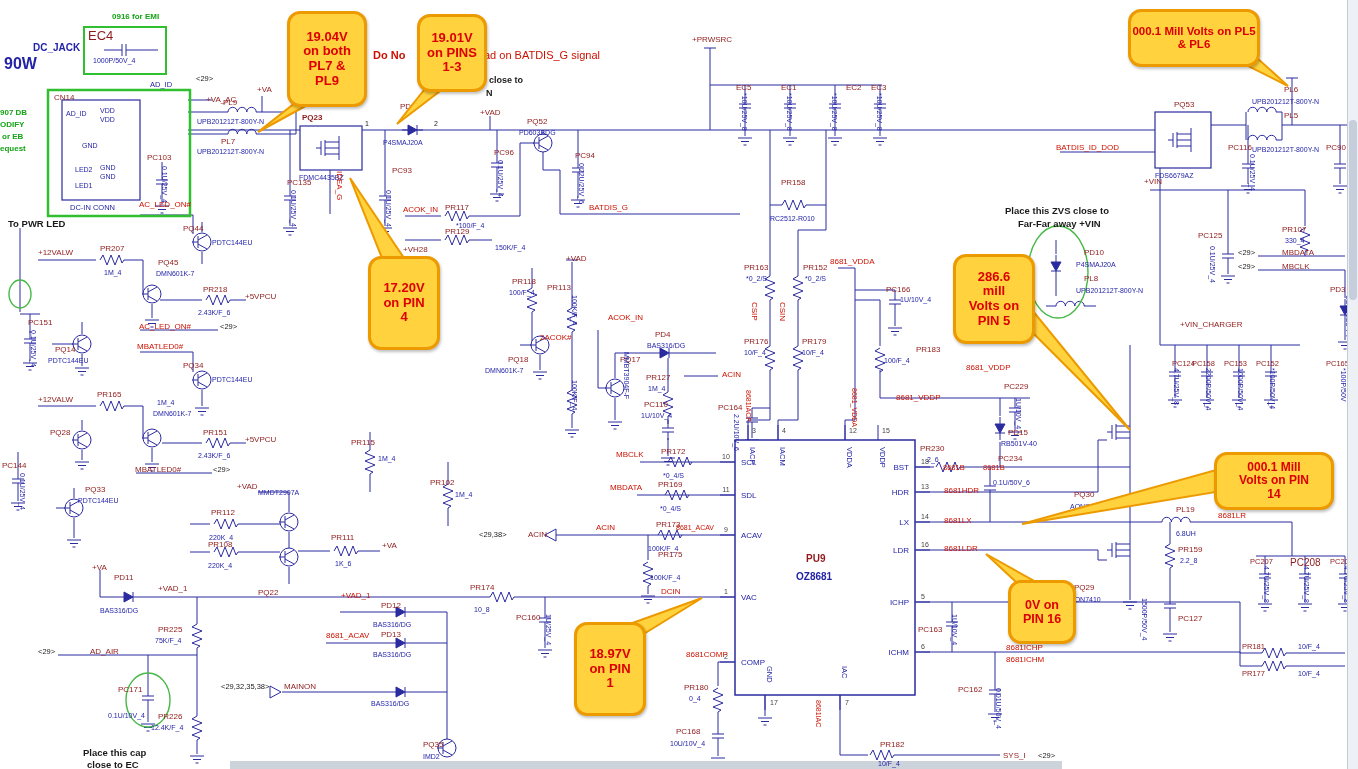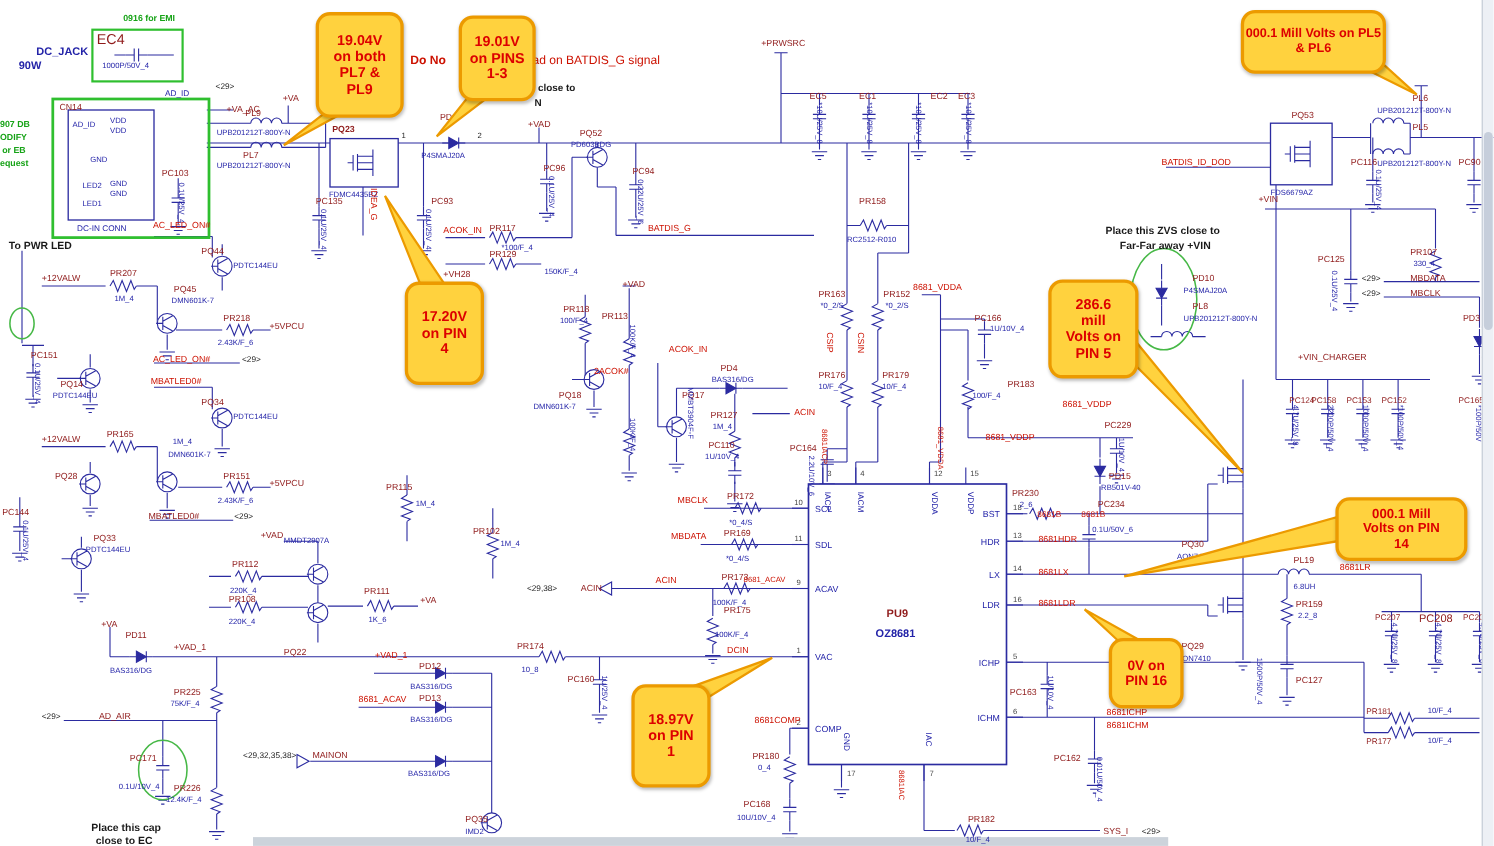--- a/index.html
+++ b/index.html
@@ -252,21 +252,21 @@
       <text x="845" y="705" fill="#444" font-size="7">7</text>
       <rect x="84" y="27" width="82" height="47" fill="none" stroke="#2fbf2f" stroke-width="2"></rect>
       <rect x="48" y="90" width="142" height="126" fill="none" stroke="#2fbf2f" stroke-width="2.5"></rect>
       <ellipse cx="20" cy="294" rx="11" ry="14" fill="none" stroke="#46b846" stroke-width="1.4"></ellipse>
       <ellipse cx="148" cy="700" rx="22" ry="27" fill="none" stroke="#46b846" stroke-width="1.4"></ellipse>
       <ellipse cx="1058" cy="272" rx="30" ry="46" fill="none" stroke="#46b846" stroke-width="1.4"></ellipse>
     </svg>
   <div id="labels">
       <div class="lbl grn" style="left: 112px; top: 13px; font-size: 8px; font-weight: bold;">0916 for EMI</div>
       <div class="lbl val" style="left: 8px; top: 43px; font-size: 10px; font-weight: bold; margin-left: 25px;">DC_JACK</div>
-      <div class="lbl val" style="left: 17px; top: 56px; font-size: 10px; font-weight: bold;">90W</div>
+      <div class="lbl val" style="left: 4px; top: 56px; font-size: 16px; font-weight: bold;">90W</div>
       <div class="lbl ref" style="left: 88px; top: 29px; font-size: 13px;">EC4</div>
       <div class="lbl val" style="left: 93px; top: 57px; font-size: 7px;">1000P/50V_4</div>
       <div class="lbl blk" style="left: 196px; top: 75px; font-size: 7.5px;">&lt;29&gt;</div>
       <div class="lbl val" style="left: 150px; top: 81px; font-size: 7.5px;">AD_ID</div>
       <div class="lbl ref" style="left: 54px; top: 94px; font-size: 8px;">CN14</div>
       <div class="lbl val" style="left: 66px; top: 110px; font-size: 7px;">AD_ID</div>
       <div class="lbl val" style="left: 100px; top: 107px; font-size: 7px;">VDD</div>
       <div class="lbl val" style="left: 100px; top: 116px; font-size: 7px;">VDD</div>
       <div class="lbl val" style="left: 82px; top: 142px; font-size: 7px;">GND</div>
       <div class="lbl val" style="left: 75px; top: 166px; font-size: 7px;">LED2</div>
@@ -374,21 +374,21 @@
       <div class="lbl ref" style="left: 527px; top: 118px; font-size: 8px;">PQ52</div>
       <div class="lbl val" style="left: 519px; top: 129px; font-size: 7px;">PD603BDG</div>
       <div class="lbl ref" style="left: 494px; top: 149px; font-size: 8px;">PC96</div>
       <div class="lbl val rot" style="left: 504px; top: 160px; font-size: 7px;">0.1U/25V_4</div>
       <div class="lbl ref" style="left: 575px; top: 152px; font-size: 8px;">PC94</div>
       <div class="lbl val rot" style="left: 585px; top: 163px; font-size: 7px;">0.22U/25V_6</div>
       <div class="lbl net" style="left: 589px; top: 204px; font-size: 8px;">BATDIS_G</div>
       <div class="lbl net rot" style="left: 343px; top: 171px; font-size: 8px;">IDEA_G</div>
       <div class="lbl ref" style="left: 287px; top: 179px; font-size: 8px;">PC135</div>
       <div class="lbl val rot" style="left: 297px; top: 190px; font-size: 7px;">0.1U/25V_4</div>
-      <div class="lbl ref" style="left: 380px; top: 179px; font-size: 8px; padding-left: 12px;">PC93</div>
+      <div class="lbl ref" style="left: 380px; top: 167px; font-size: 8px; padding-left: 12px;">PC93</div>
       <div class="lbl val rot" style="left: 392px; top: 190px; font-size: 7px;">0.1U/25V_4</div>
       <div class="lbl net" style="left: 403px; top: 206px; font-size: 8px;">ACOK_IN</div>
       <div class="lbl ref" style="left: 445px; top: 204px; font-size: 8px;">PR117</div>
       <div class="lbl val" style="left: 456px; top: 222px; font-size: 7px;">*100/F_4</div>
       <div class="lbl ref" style="left: 445px; top: 228px; font-size: 8px;">PR129</div>
       <div class="lbl val" style="left: 495px; top: 244px; font-size: 7px;">150K/F_4</div>
       <div class="lbl ref" style="left: 403px; top: 246px; font-size: 8px;">+VH28</div>
       <div class="lbl ref" style="left: 566px; top: 255px; font-size: 8px;">+VAD</div>
       <div class="lbl ref" style="left: 512px; top: 278px; font-size: 8px;">PR118</div>
       <div class="lbl val" style="left: 509px; top: 289px; font-size: 7px;">100/F_4</div>

